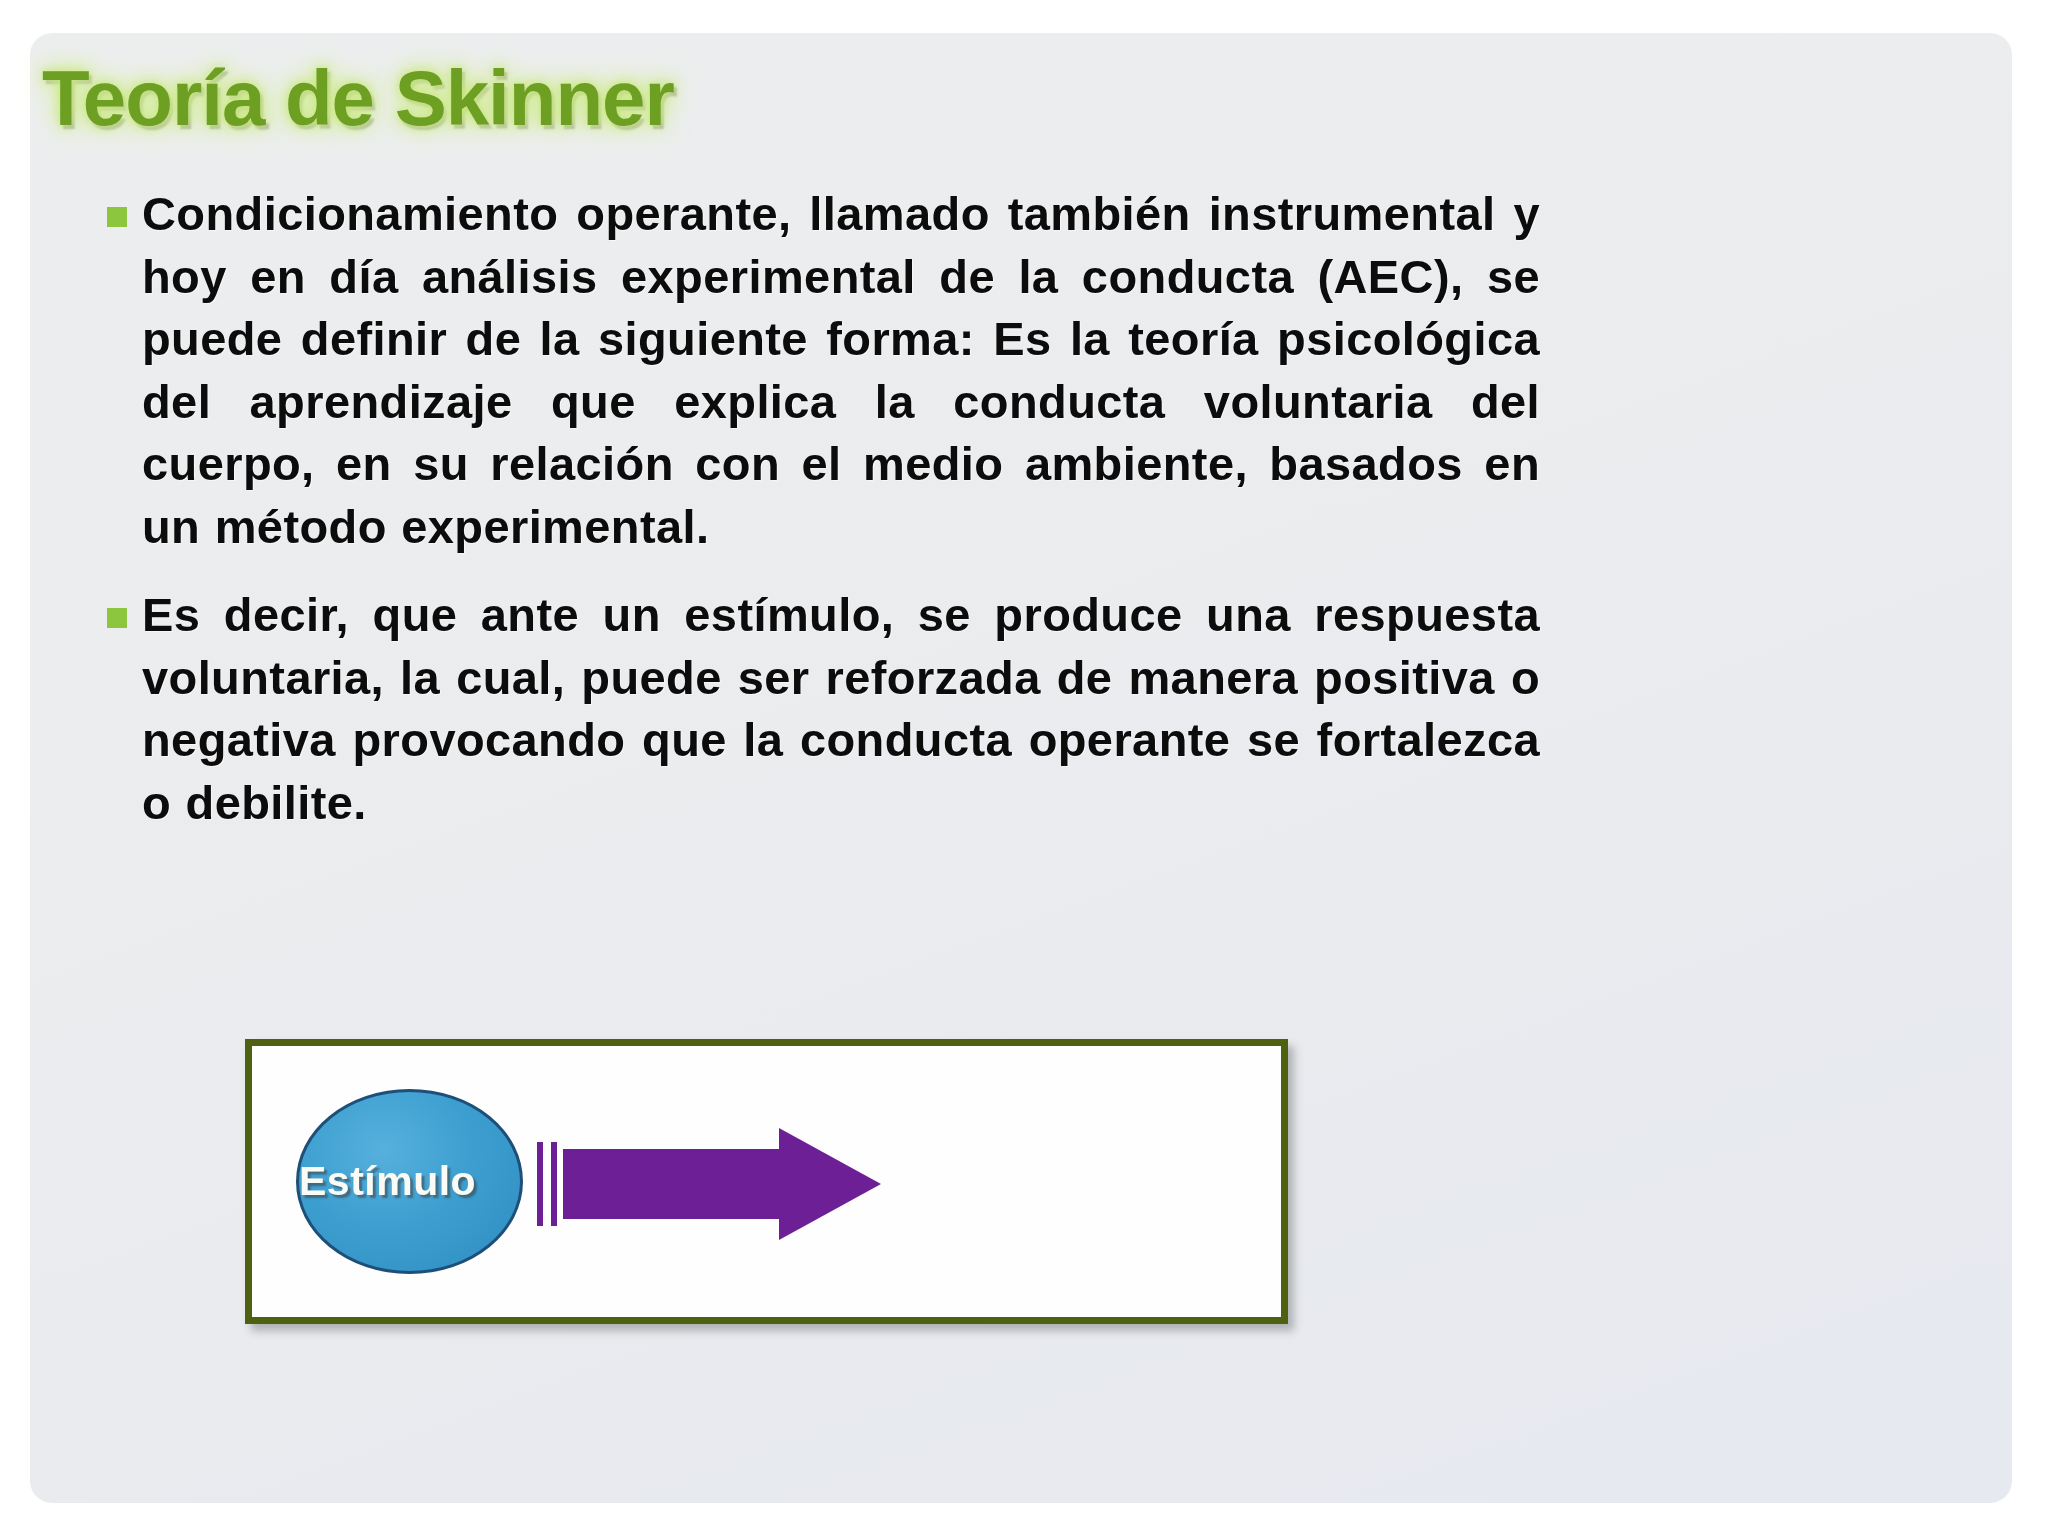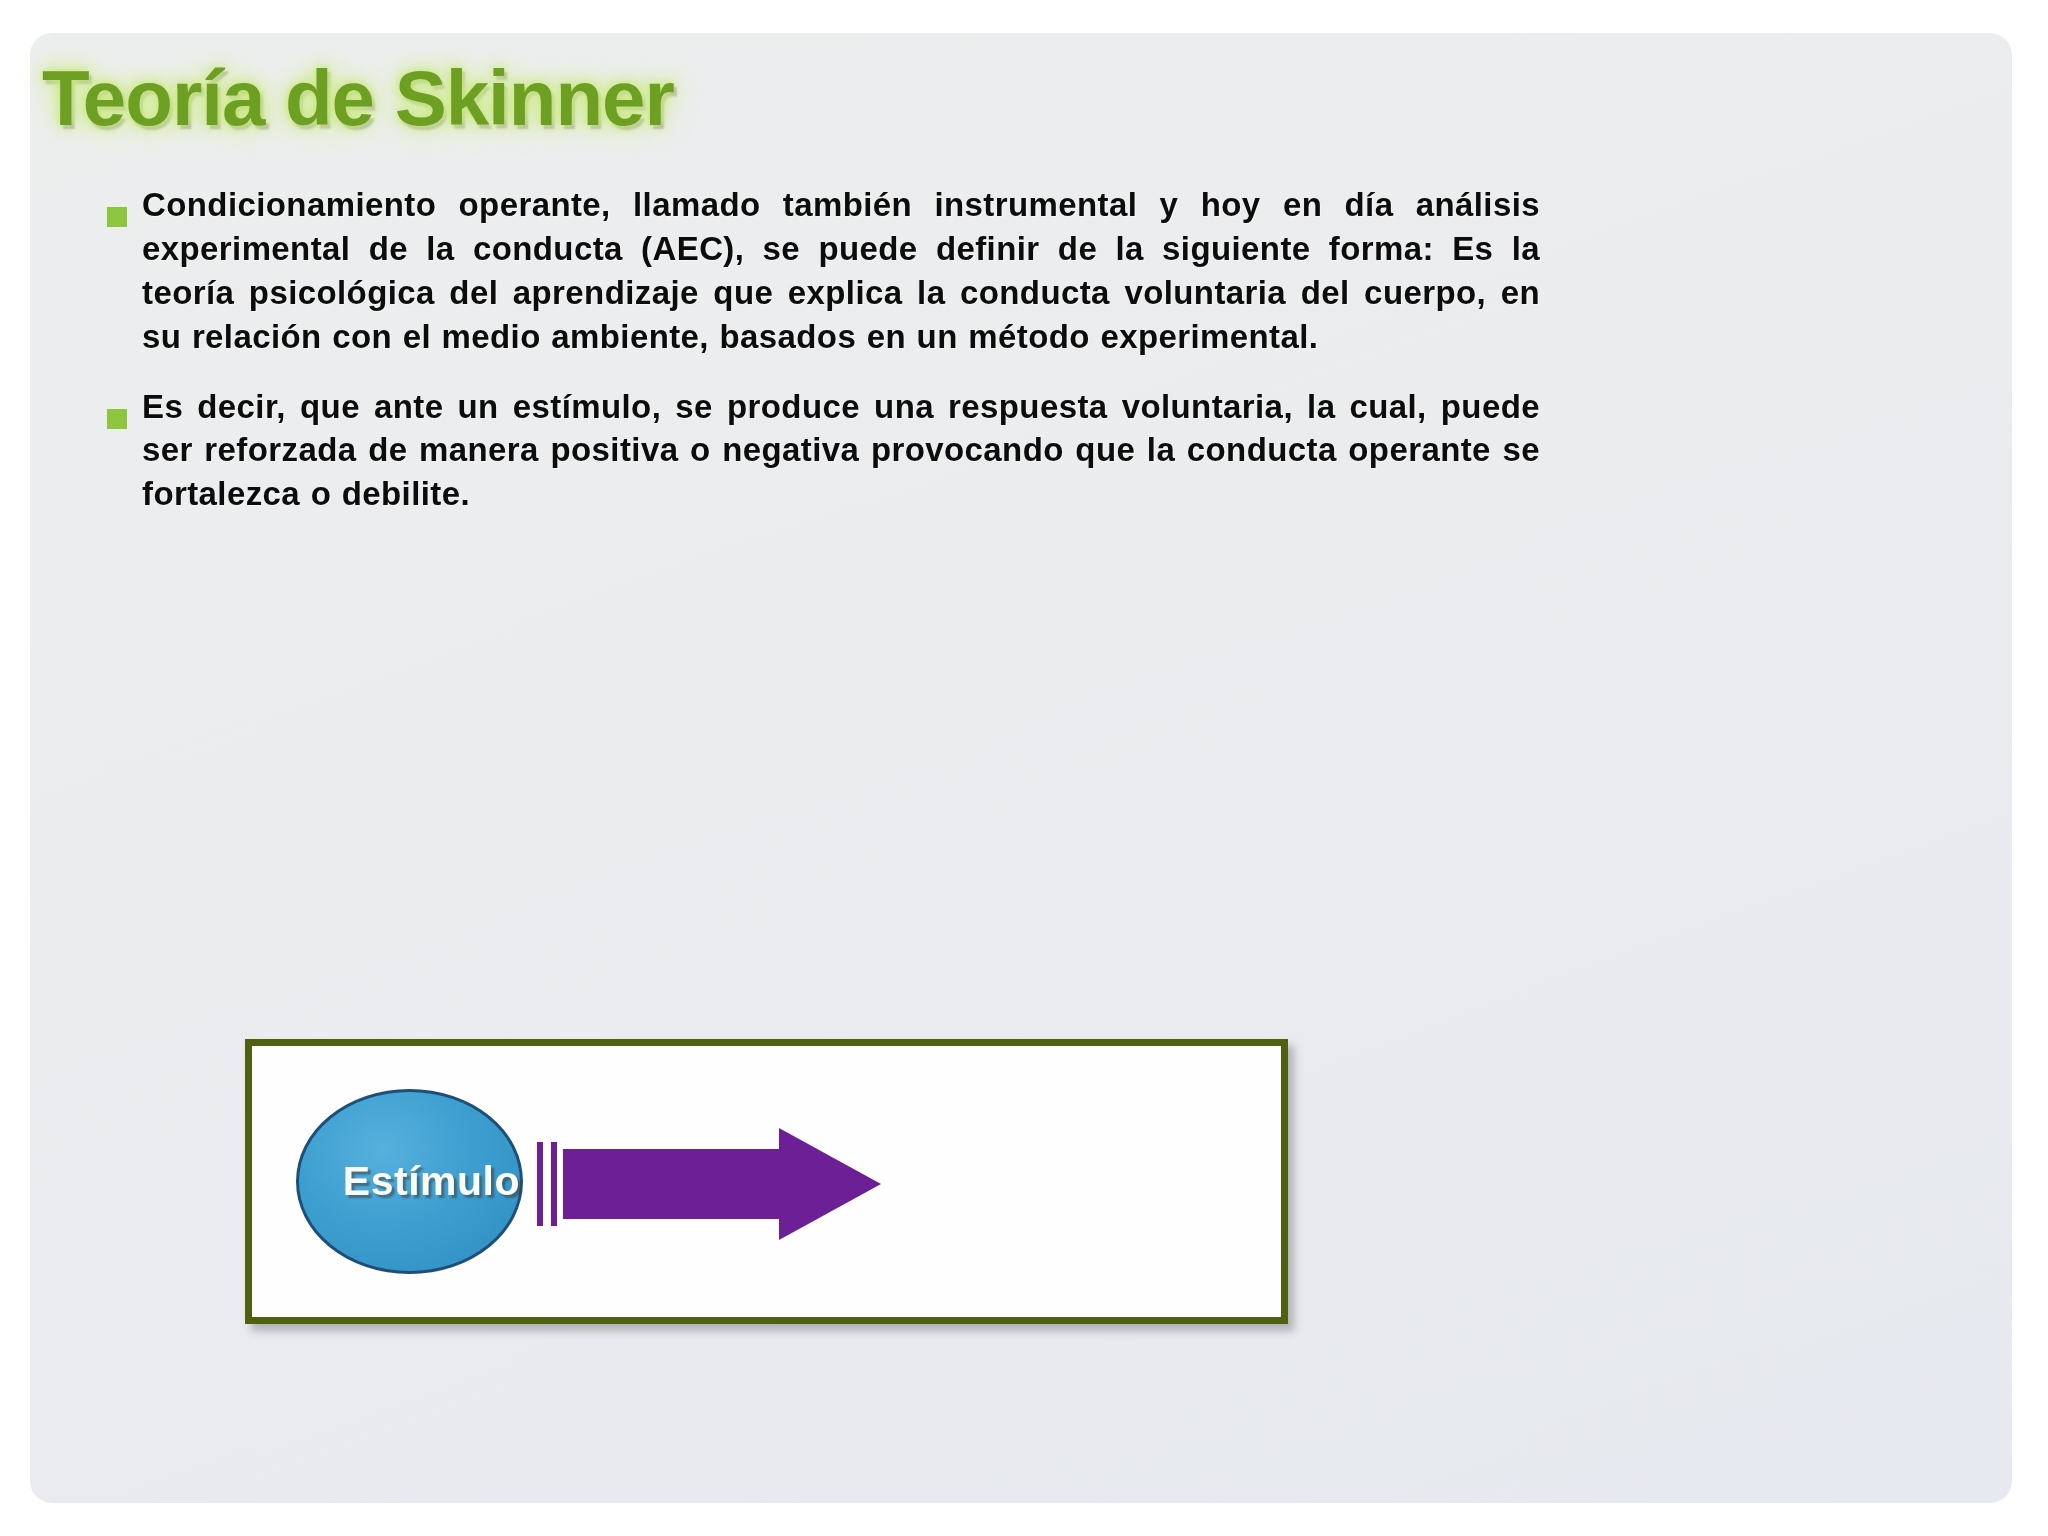--- a/index.html
+++ b/index.html
@@ -61,21 +61,21 @@
     position: absolute;
     left: 7px;
     top: 24px;
     width: 20px;
     height: 20px;
     background: #8CC63E;
   }
 
   .bullet-text {
     display: block;
-    font-size: 33px;
+    font-size: 47px;
     line-height: 1.33;
     font-weight: bold;
     color: #0c0c0c;
     text-align: justify;
     text-align-last: left;
     letter-spacing: 0.4px;
     word-spacing: 1px;
     text-shadow: 1px 1px 0 rgba(255,255,255,0.55);
   }
 
@@ -96,21 +96,21 @@
     position: relative;
     width: 100%;
     height: 100%;
     background: #fefefe;
   }
 
   .node-ellipse {
     position: absolute;
     display: flex;
     align-items: center;
-    justify-content: flex-end;
+    justify-content: flex-start;
     border-radius: 50%;
     box-sizing: border-box;
   }
 
   #node-stimulus {
     left: 44px;
     top: 43px;
     width: 227px;
     height: 185px;
     background: radial-gradient(ellipse at 38% 32%, #57b0dd 0%, #3d9fd0 45%, #2f8cc0 100%);

